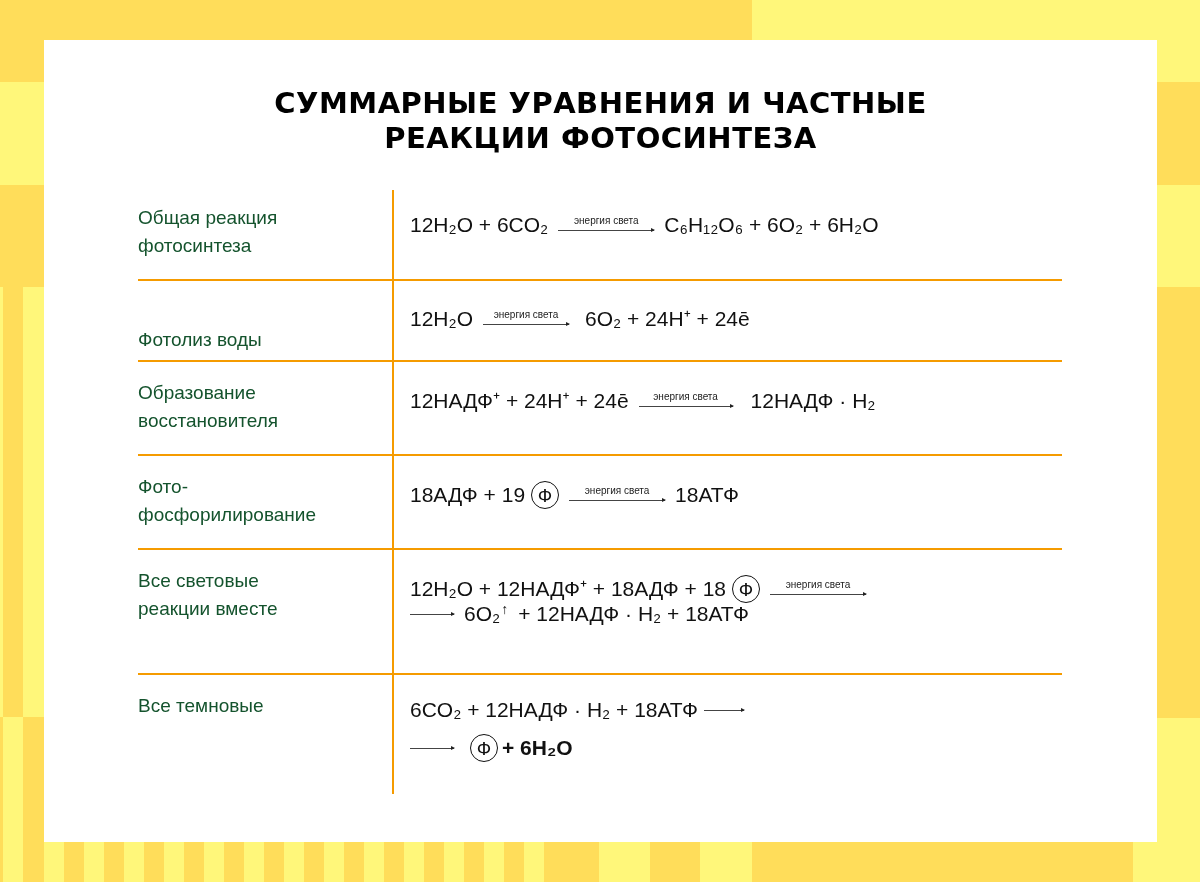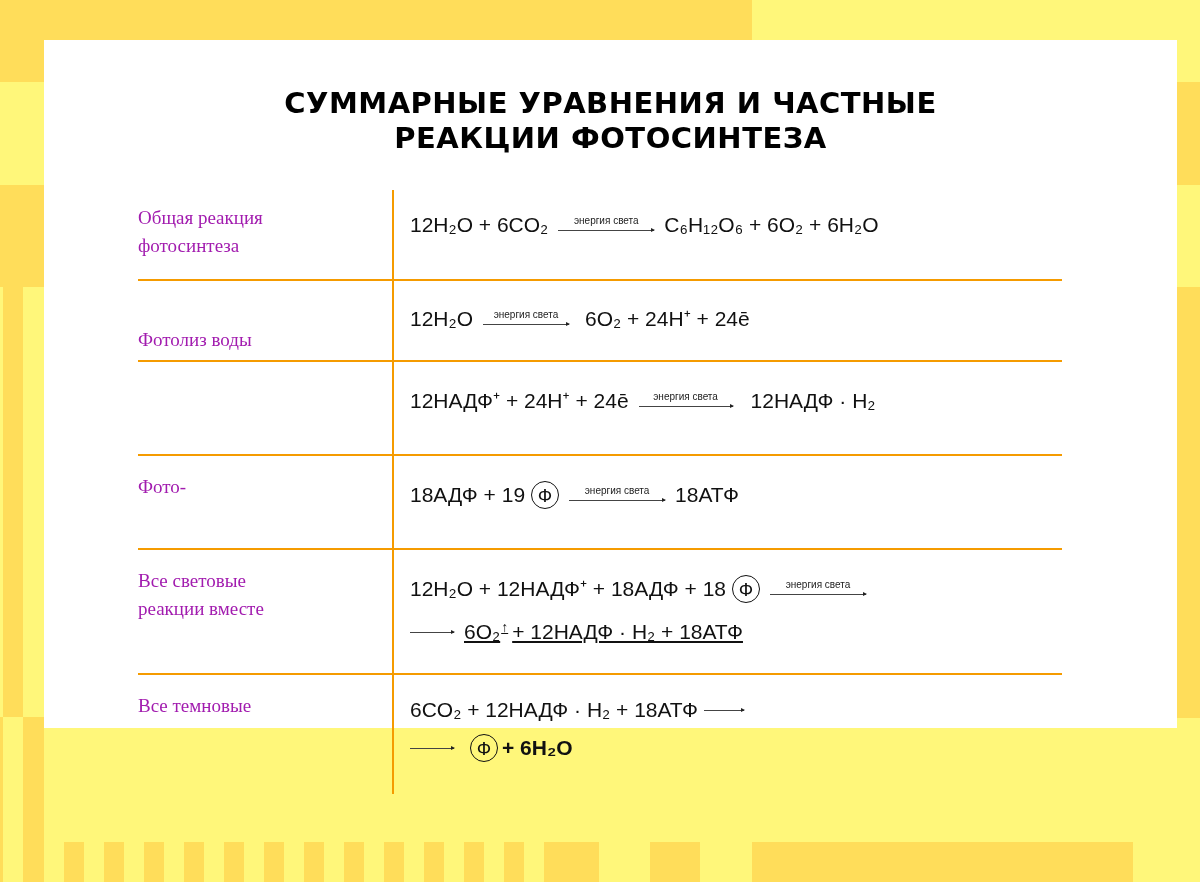--- a/index.html
+++ b/index.html
@@ -6,36 +6,35 @@
   body {
     width: 1200px; height: 882px; position: relative; overflow: hidden;
     background: #fff77a;
     font-family: "DejaVu Sans", "Liberation Sans", sans-serif;
     color: #111;
   }
   .bg { position: absolute; }
   .dk { background: #ffdd5a; }
   .lt { background: #fff77a; }
   .card {
-    position: absolute; left: 44px; top: 40px; width: 1113px; height: 688px;
+    position: absolute; left: 44px; top: 40px; width: 1113px; height: 802px;
     background: #ffffff;
-    padding-left: 20px;
   }
   .title {
     position: absolute; left: 0; right: 0; top: 46px;
     text-align: center; font-family: "DejaVu Sans", sans-serif;
     font-weight: bold; font-size: 29px; line-height: 35px; letter-spacing: 0.5px;
     color: #000;
   }
   .vline { position: absolute; left: 348px; top: 150px; width: 2px; height: 604px; background: #f59b00; }
   .hline { position: absolute; left: 94px; width: 924px; height: 2px; background: #f59b00; }
   .label {
     position: absolute; left: 94px; width: 250px;
-    font-size: 19px; line-height: 28px; color: #a21caf;
-    font-family: Liberation Serif, serif;
+    font-size: 19px; line-height: 28px; color: #14532d;
+    font-family: Liberation Sans, sans-serif;
   }
   .eq {
     position: absolute; left: 366px; white-space: nowrap;
     font-size: 21px; line-height: 30px; color: #111;
     font-family: "Liberation Sans", sans-serif;
     display: flex; align-items: center;
   }
   .eq span.t { white-space: pre; }
   .arrow {
     display: inline-flex; flex-direction: column; align-items: center;
@@ -119,31 +118,36 @@
   </div>
   <div class="eq" style="top:264px;">
     <span class="t">12H₂O</span>
     <span class="arrow" style="margin-right:16px;">
       <span class="cap">энергия света</span>
       <span class="shaft" style="width:86px;"></span>
     </span>
     <span class="t">6O₂ + 24H⁺ + 24ē</span>
   </div>
 
+  <div class="label" style="top:339px;">
+    <div>Образование</div>
+    <div>восстановителя</div>
+  </div>
   <div class="eq" style="top:346px;">
     <span class="t">12НАДФ⁺ + 24H⁺ + 24ē</span>
     <span class="arrow" style="margin-right:18px;">
       <span class="cap">энергия света</span>
       <span class="shaft" style="width:94px;"></span>
     </span>
     <span class="t">12НАДФ · H₂</span>
   </div>
 
   <div class="label" style="top:433px;">
     <div>Фото-</div>
+    <div>фосфорилирование</div>
   </div>
   <div class="eq" style="top:440px;">
     <span class="t">18АДФ + 19</span>
     <span class="circ">Ф</span>
     <span class="arrow">
       <span class="cap">энергия света</span>
       <span class="shaft" style="width:96px;"></span>
     </span>
     <span class="t">18АТФ</span>
   </div>
@@ -153,27 +157,27 @@
     <div>реакции вместе</div>
   </div>
   <div class="eq" style="top:534px;justify-content:space-between;">
     <span class="t">12H₂O + 12НАДФ⁺ + 18АДФ + 18</span>
     <span class="circ">Ф</span>
     <span class="arrow">
       <span class="cap">энергия света</span>
       <span class="shaft" style="width:96px;"></span>
     </span>
   </div>
-  <div class="eq" style="top:577px;text-decoration:underline;">
+  <div class="eq" style="top:559px;">
     <span class="arrow plain" style="margin-left:0;">
       <span class="shaft" style="width:44px;"></span>
     </span>
     <span class="t">6O₂</span>
     <span class="up">↑</span>
-    <span class="t" style="margin-left:4px;text-align:center;">+ 12НАДФ · H₂ + 18АТФ</span>
+    <span class="t" style="margin-left:10px;text-align:center;">+ 12НАДФ · H₂ + 18АТФ</span>
   </div>
 
   <div class="label" style="top:652px;">
     <div>Все темновые</div>
   </div>
   <div class="eq" style="top:655px;">
     <span class="t">6CO₂ + 12НАДФ · H₂ + 18АТФ</span>
     <span class="arrow plain" style="margin-left:6px;">
       <span class="shaft" style="width:40px;"></span>
     </span>

